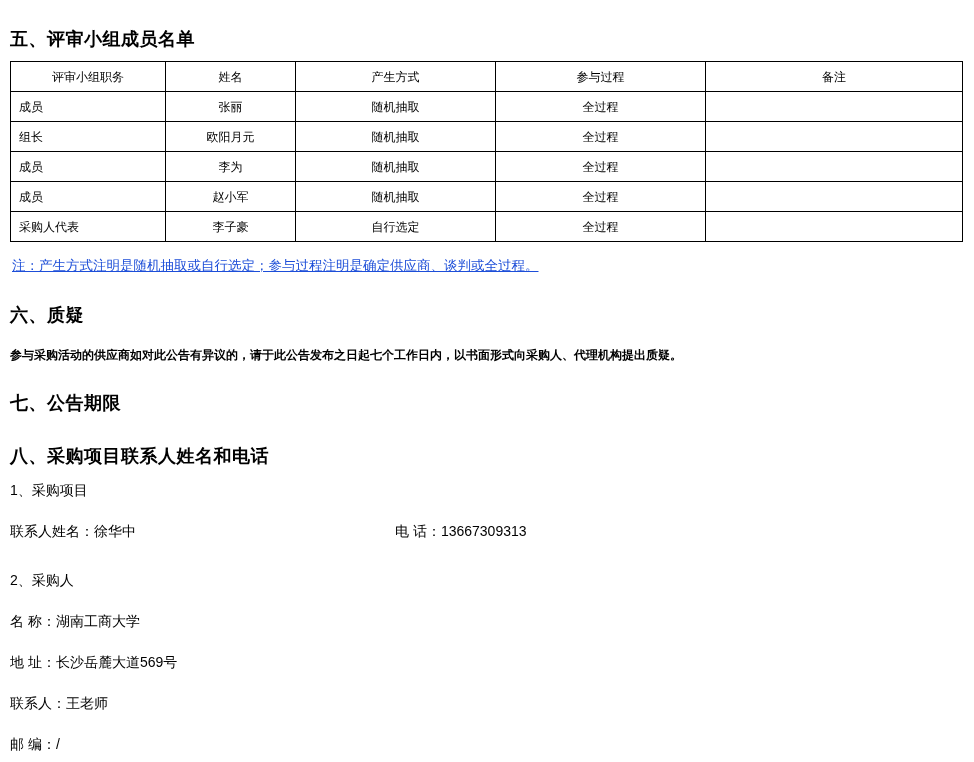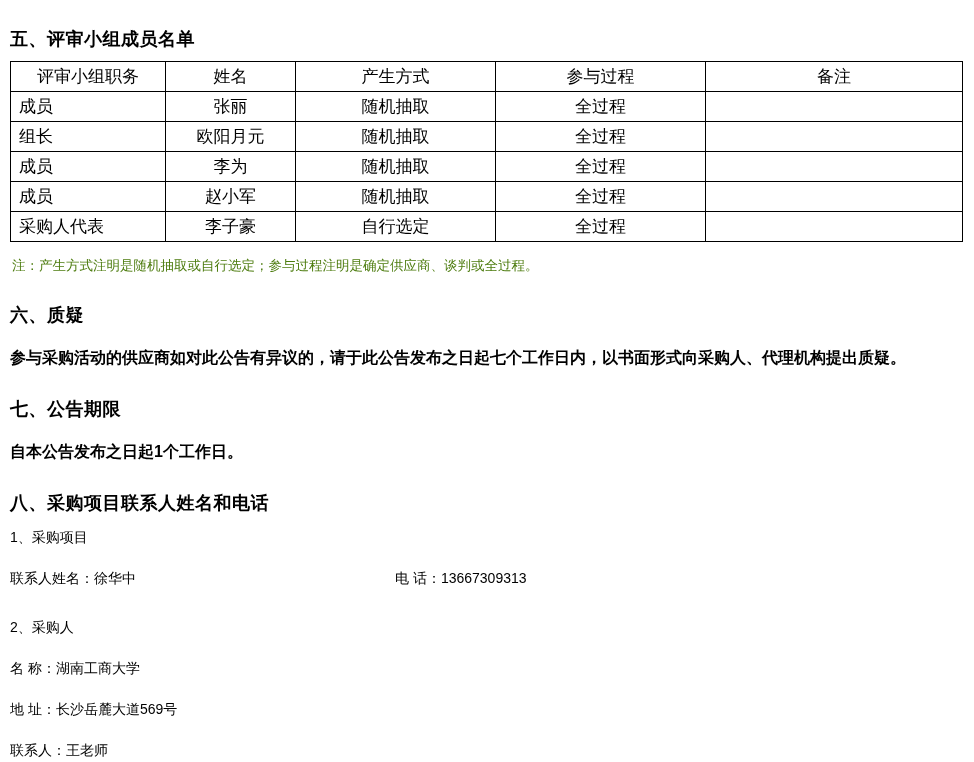--- a/index.html
+++ b/index.html
@@ -32,21 +32,21 @@
   table.review-table {
     border-collapse: collapse;
     width: 952px;
     margin: 0 0 0 2px;
     table-layout: fixed;
   }
   table.review-table th,
   table.review-table td {
     border: 1px solid #000000;
     height: 30px;
-    font-size: 17px;
+    font-size: 12px;
     font-weight: normal;
     padding: 0 8px;
     box-sizing: border-box;
   }
   table.review-table th {
     text-align: center;
   }
   table.review-table td.center {
     text-align: center;
   }
@@ -55,24 +55,25 @@
   }
   col.c1 { width: 155px; }
   col.c2 { width: 130px; }
   col.c3 { width: 200px; }
   col.c4 { width: 210px; }
   col.c5 { width: 257px; }
 
   .note {
     font-size: 13.5px;
     margin: 14px 0 0 4px;
-    color: #4d7c0f;
+    color: #1d4ed8;
+    text-decoration: underline;
   }
   .para {
-    font-size: 16px;
+    font-size: 12px;
     margin: 17px 0 0 2px;
     font-weight: bold;
   }
   .sub-label {
     font-size: 14px;
     margin: 10px 0 0 2px;
   }
   .contact-row {
     display: flex;
     margin: 20px 0 0 2px;
@@ -151,21 +152,20 @@
       </tr>
     </tbody>
   </table>
 
   <div class="note">注：产生方式注明是随机抽取或自行选定；参与过程注明是确定供应商、谈判或全过程。</div>
 
   <div class="section-heading spaced-top">六、质疑</div>
   <div class="para">参与采购活动的供应商如对此公告有异议的，请于此公告发布之日起七个工作日内，以书面形式向采购人、代理机构提出质疑。</div>
 
   <div class="section-heading spaced-top">七、公告期限</div>
-  <div class="para">自本公告发布之日起1个工作日。</div>
 
   <div class="section-heading spaced-top">八、采购项目联系人姓名和电话</div>
 
   <div class="sub-label">1、采购项目</div>
   <div class="contact-row">
     <div class="contact-left">
       <span>联系人姓名：</span><span>徐华中</span>
     </div>
     <div class="contact-right">
       <span>电 话：</span><span>13667309313</span>

